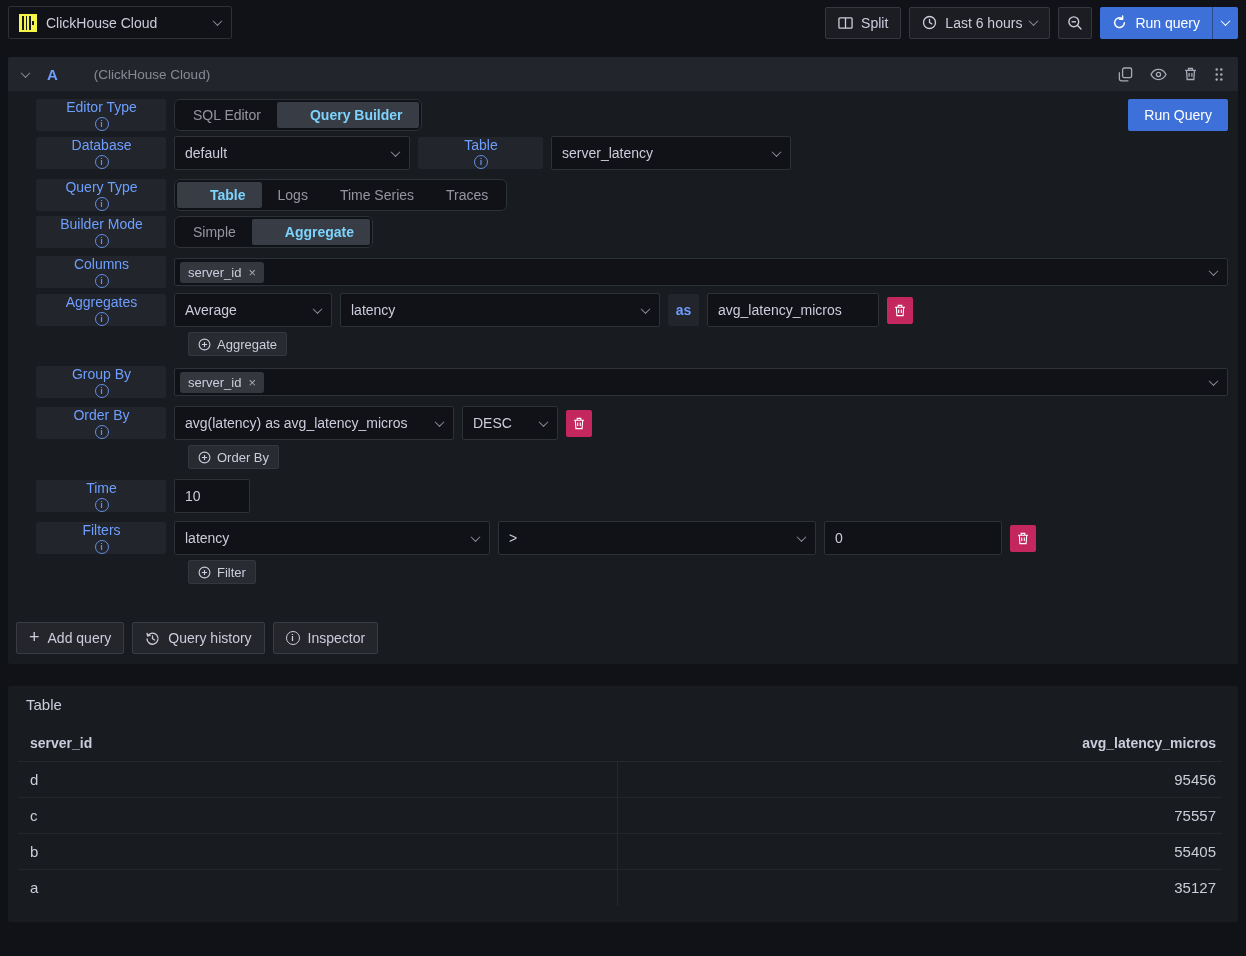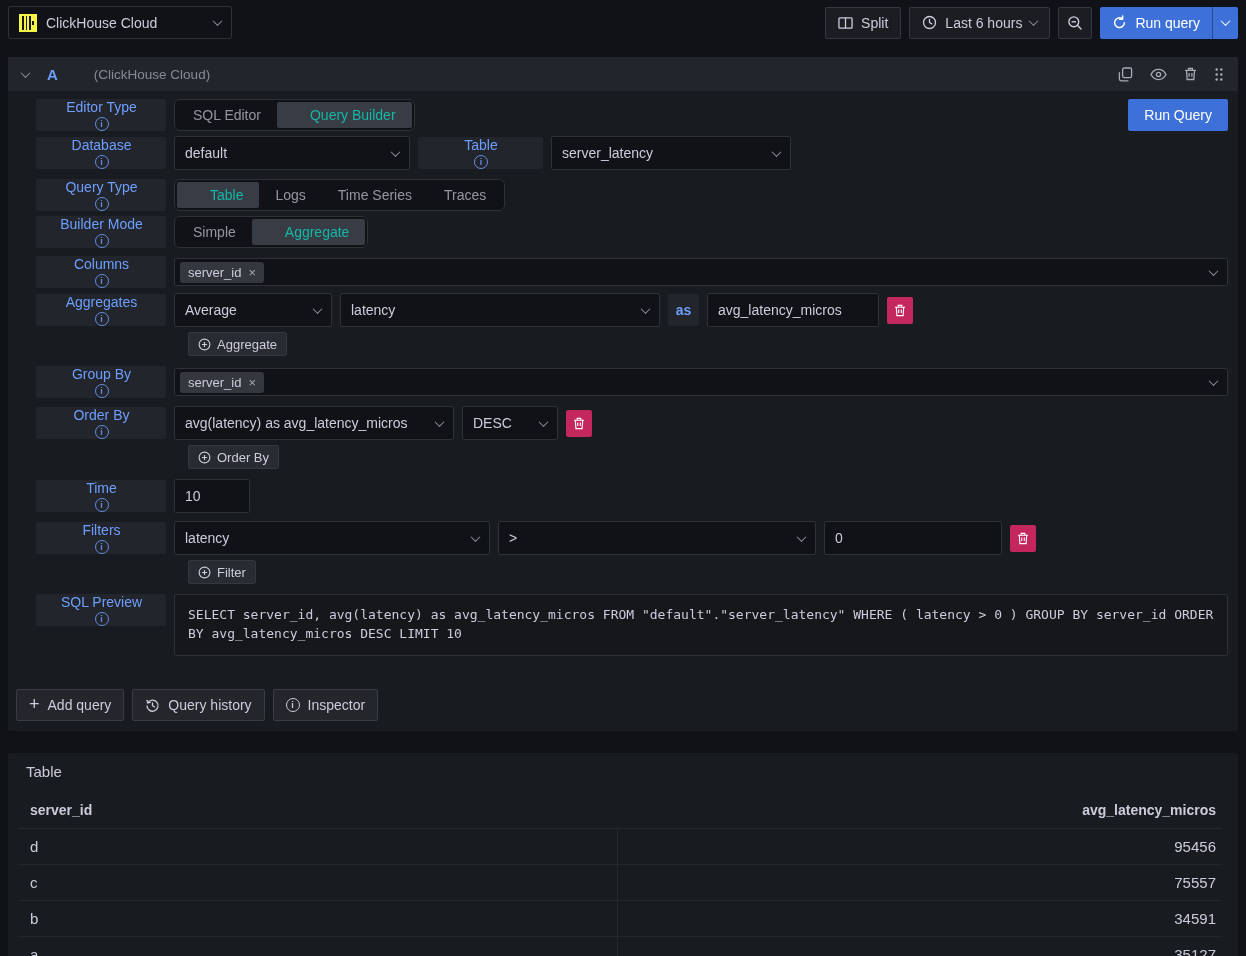--- a/index.html
+++ b/index.html
@@ -44,21 +44,21 @@
   .qheader-icons > span { cursor: pointer; display: inline-flex; }
 
   .qbody { padding: 8px 10px 0 28px; }
   .qrow { display: flex; align-items: center; margin-bottom: 5px; }
   .qrow.top { align-items: flex-start; }
   .qlabel { width: 130px; min-width: 130px; height: 32px; background: #22252b; border-radius: 2px; display: flex; align-items: center; justify-content: space-between; padding: 0 9px 0 10px; color: var(--label-blue, #6e9fff); font-weight: 500; margin-right: 8px; flex-direction: column; }
   .qlabel .info-icon { color: rgba(110,159,255,.85); cursor: pointer; }
 
   .radio-group { height: 32px; border: 1px solid #2c3235; background: #111217; border-radius: 6px; display: inline-flex; align-items: center; padding: 2px; }
   .radio-opt { height: 26px; display: flex; align-items: center; padding: 0 16px; color: rgba(204,204,220,.7); font-weight: 500; border-radius: 2px; cursor: pointer; white-space: nowrap; }
-  .radio-opt.sel { background: #383c44; color: #14b8a6; font-weight: 400; padding-left: 33px; }
+  .radio-opt.sel { background: #383c44; color: #7dd3fc; font-weight: 700; padding-left: 33px; }
 
   .select, .textbox { height: 32px; background: #111217; border: 1px solid #2c3235; border-radius: 2px; display: flex; align-items: center; padding: 16px 10px; color: #ccccdc; cursor: pointer; }
   .select .val { flex: 1; white-space: nowrap; overflow: hidden; }
   .multiselect { flex: 1; height: 28px; background: #111217; border: 1px solid #2c3235; border-radius: 2px; display: flex; align-items: center; gap: 6px; padding: 0 10px 0 5px; cursor: text; }
   .tag { background: #34373e; border-radius: 3px; display: inline-flex; align-items: center; gap: 7px; padding: 3px 8px; font-size: 13px; color: #ccccdc; }
   .tag .x { color: rgba(204,204,220,.75); font-size: 13px; cursor: pointer; line-height: 1; }
   .multiselect .chev { margin-left: auto; }
 
   .as-chip { width: 31px; height: 32px; background: #22252b; border-radius: 2px; display: flex; align-items: center; justify-content: center; color: var(--label-blue, #6e9fff); font-weight: 700; }
   .trash-btn { width: 26px; height: 27px; background: var(--destructive, #c4265e); border-radius: 2px; border: none; display: flex; align-items: center; justify-content: center; color: #fff; cursor: pointer; margin-left: 8px; flex: none; }
@@ -364,27 +364,20 @@
     <div class="add-btn-row">
       <div class="add-btn">
         <svg width="13" height="13" viewBox="0 0 14 14" fill="none" stroke="currentColor" stroke-width="1.2">
             <circle cx="7" cy="7" r="5.8"></circle>
             <path d="M7 4.2v5.6M4.2 7h5.6"></path>
           </svg>
         <span>Filter</span>
       </div>
     </div>
 
-    <div class="qrow top">
-      <div class="qlabel">
-        <span>SQL Preview</span>
-        <span class="info-icon"></span>
-      </div>
-      <div class="sql-block">SELECT server_id, avg(latency) as avg_latency_micros FROM "default"."server_latency" WHERE ( latency &gt; 0 ) GROUP BY server_id ORDER BY avg_latency_micros DESC LIMIT 10</div>
-    </div>
   </div>
 
   <div class="qfooter">
     <div class="qf-btn">
       <span class="plus">+</span>
       <span>Add query</span>
     </div>
     <div class="qf-btn">
       <span>
         <svg width="15" height="15" viewBox="0 0 16 16" fill="none" stroke="currentColor" stroke-width="1.4">
@@ -415,21 +408,21 @@
         <tr>
           <td>d</td>
           <td class="num">95456</td>
         </tr>
         <tr>
           <td>c</td>
           <td class="num">75557</td>
         </tr>
         <tr>
           <td>b</td>
-          <td class="num">34591</td>
+          <td class="num">55405</td>
         </tr>
         <tr>
           <td>a</td>
           <td class="num">35127</td>
         </tr>
       </tbody>
   </table>
 </div>
 
 </body></html>

